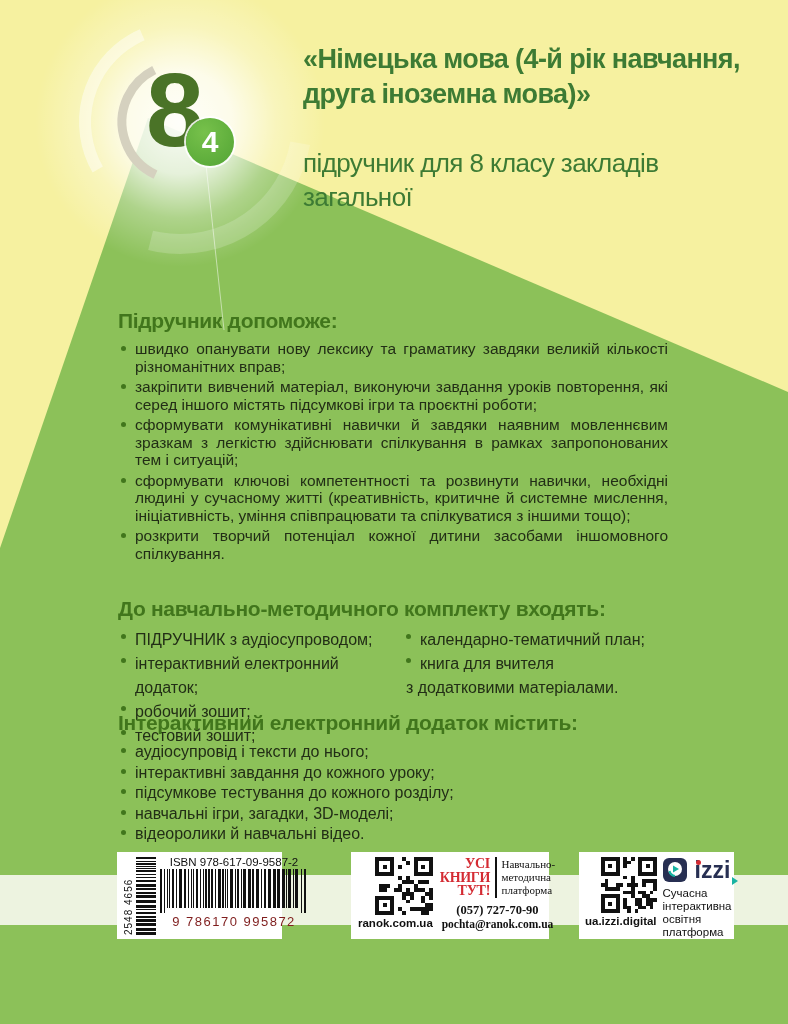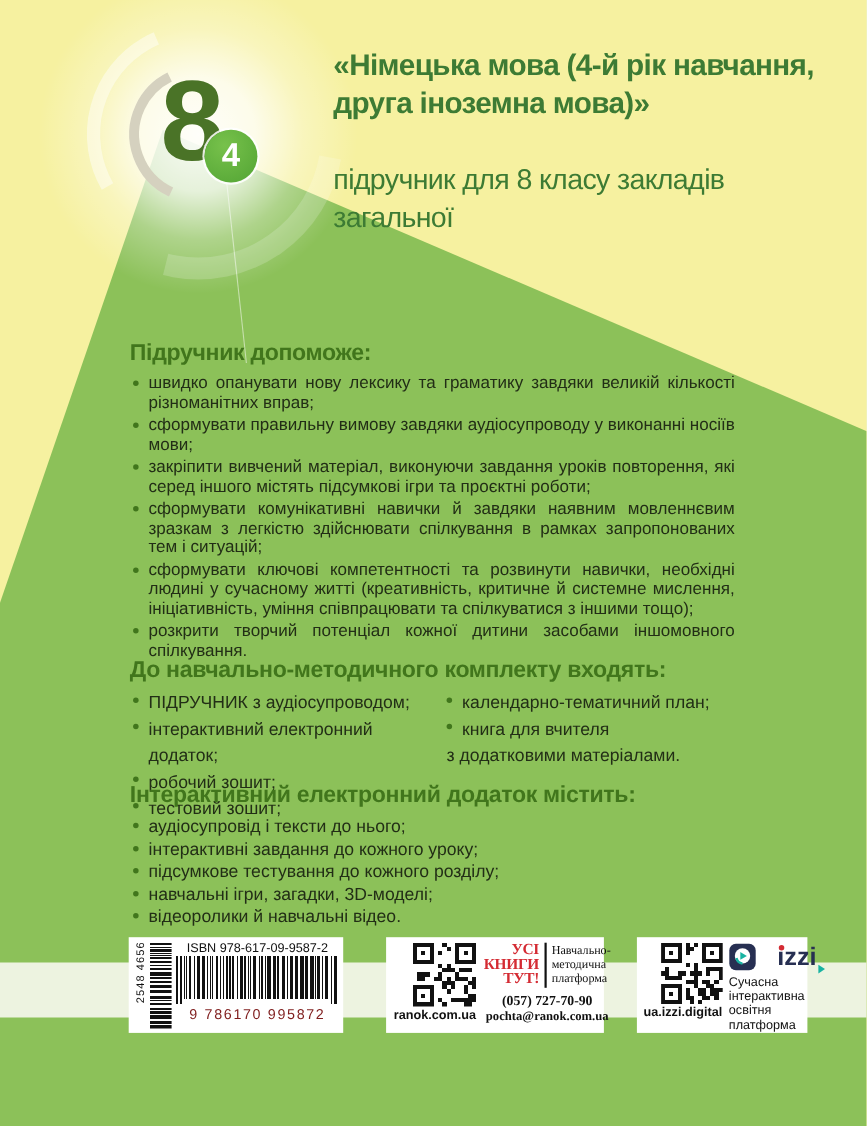--- a/index.html
+++ b/index.html
@@ -46,21 +46,21 @@
   .cols { display:flex; }
   .col-left { width:285px; }
   .col-right { width:260px; }
   .cont { display:block; margin-left:-14px; }
 
   
   .band { position:absolute; left:0; top:875px; width:788px; height:50px; background:#edf3e0; }
   .box { position:absolute; top:852px; height:87px; background:#ffffff; box-sizing:border-box; }
 
   
-  .box1 { left:117px; width:195px; display:flex; padding:4px 6px; gap:3px;text-align:right; }
+  .box1 { left:117px; width:165px; display:flex; padding:4px 6px; gap:3px; }
   .addon { display:flex; gap:2px; }
   .addon-digits { writing-mode:vertical-rl; transform:rotate(180deg); font-size:10px; line-height:11px;
                   letter-spacing:1px; color:#111; }
   .ean { flex:1; display:flex; flex-direction:column; align-items:center; }
   .isbn { font-size:11.5px; color:#111; white-space:nowrap; margin-bottom:1px; }
   .ean-digits { font-size:13px; letter-spacing:1.5px; color:#7f1d1d; margin-top:1px; white-space:nowrap; }
 
   
   .box2 { left:351px; width:198px; padding:5px 7px; display:flex; gap:7px; }
   .qr-col { display:flex; flex-direction:column; align-items:flex-end; }
@@ -69,21 +69,21 @@
   .logo-row { display:flex; align-items:stretch; gap:5px; }
   .slogan { color:#d42b33; font-weight:bold; font-size:14px; line-height:13.5px; text-align:right; letter-spacing:-0.3px; }
   .vdiv { width:1.5px; background:#111; }
   .category { font-size:11px; line-height:13px; color:#111; padding-top:1px; }
   .phone { font-size:12.5px; font-weight:bold; color:#111; margin-top:5px; white-space:nowrap; }
   .email { font-size:11.5px; font-weight:bold; color:#111; white-space:nowrap; }
 
   
   .box3 { left:579px; width:155px; padding:5px 6px; display:flex; gap:6px; }
   .izzi-col { flex:1; }
-  .izzi-logo { display:flex; align-items:center; gap:20px; height:26px; }
+  .izzi-logo { display:flex; align-items:center; gap:8px; height:26px; }
   .play-sq { width:24px; height:24px; background:#272f52; border-radius:6px;
              display:flex; align-items:center; justify-content:center; }
   .izzi-text-wrap { position:relative; display:inline-block; }
   .izzi-text { font-size:23px; font-weight:bold; color:#272f52; line-height:1; letter-spacing:0; }
   .izzi-dot { position:absolute; left:1px; top:1px; width:5px; height:5px; border-radius:50%; background:#d42b33; }
   .izzi-tri { position:absolute; right:-8px; bottom:-3px; width:0; height:0;
               border-left:6px solid #18b3a2; border-top:4px solid transparent; border-bottom:4px solid transparent; }
   .tagline { font-size:11.5px; line-height:13px; color:#111; margin-top:4px; }
   .tagline div, .slogan div, .category div { white-space:nowrap; }
 </style>
@@ -111,21 +111,20 @@
     <div class="bold-line">«Німецька мова (4-й рік навчання,</div>
     <div class="bold-line">друга іноземна мова)»</div>
     <div class="sub-line">підручник для 8 класу закладів загальної</div>
   </div>
 
   <div id="sections">
       <div class="section sec1">
         <h2>Підручник допоможе:</h2>
         <ul>
           <li>швидко опанувати нову лексику та граматику завдяки великій кількості різноманітних вправ;</li>
-          <li>сформувати правильну вимову завдяки аудіосупроводу у виконанні носіїв мови;</li>
           <li>закріпити вивчений матеріал, виконуючи завдання уроків повторення, які серед іншого містять підсумкові ігри та проєктні роботи;</li>
           <li>сформувати комунікативні навички й завдяки наявним мовленнєвим зразкам з легкістю здійснювати спілкування в рамках запропонованих тем і ситуацій;</li>
           <li>сформувати ключові компетентності та розвинути навички, необхідні людині у сучасному житті (креативність, критичне й системне мислення, ініціативність, уміння співпрацювати та спілкуватися з іншими тощо);</li>
           <li>розкрити творчий потенціал кожної дитини засобами іншомовного спілкування.</li>
         </ul>
       </div>
       <div class="section sec2">
         <h2>До навчально-методичного комплекту входять:</h2>
         <div class="cols">
           <ul class="col-left">

